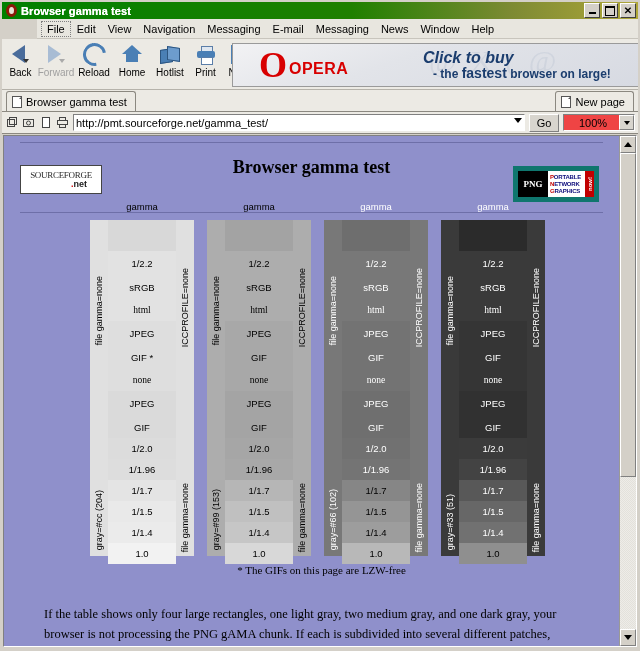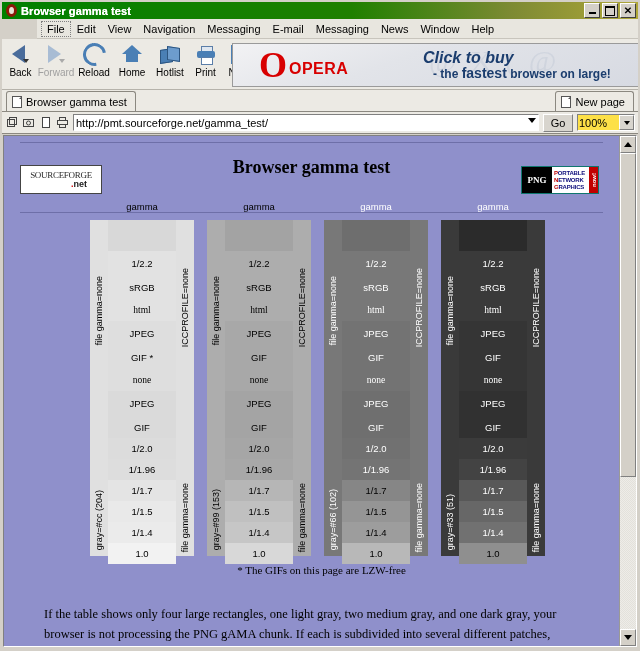--- a/index.html
+++ b/index.html
@@ -181,24 +181,24 @@
   }
   .urlfield .urltext{white-space:nowrap;overflow:hidden;text-overflow:clip;}
   .url-caret{position:absolute;right:2px;top:3px;width:0;height:0;border-left:4px solid transparent;border-right:4px solid transparent;border-top:5px solid #000;}
   .gobtn{
     height:16px;min-width:22px;background:#d8d5ce;
     border:1px solid;border-color:#fff #808080 #808080 #fff;
     font-size:11px;display:flex;align-items:center;justify-content:center;
     padding:0 3px;
   }
   .zoomsel{
-    width:55px;height:15px;background:#fde047;
+    width:55px;height:15px;background:#ef4444;
     border:1px solid;border-color:#808080 #ffffff #ffffff #808080;
     display:flex;align-items:center;justify-content:space-between;
-    font-size:11px;padding-left:1px;position:relative;
+    font-size:11px;padding-left:15px;position:relative;
   }
   .zoomsel .zcaret{width:13px;height:13px;background:#d8d5ce;border:1px solid;border-color:#fff #808080 #808080 #fff;display:flex;align-items:center;justify-content:center;margin-right:0px;}
   .zoomsel .zcaret i{width:0;height:0;border-left:3px solid transparent;border-right:3px solid transparent;border-top:4px solid #000;display:block;}
 
   
   .viewport{
     flex:1 1 auto;position:relative;
     border:1px solid;border-color:#808080 #ffffff #ffffff #808080;
     margin:1px 1px 2px 1px;
     background:#8f90cb;
@@ -246,21 +246,21 @@
   .pg-title{
     position:absolute;left:0;right:0;top:8px;
     text-align:center;
     font-family:"Liberation Serif", serif;
     font-size:18px;font-weight:bold;color:#000;
     line-height:22px;
   }
   .png-logo{
     position:absolute;right:20px;top:18px;
     width:76px;height:26px;
-    background:#ffffff;border:1px solid #0f766e;
+    background:#ffffff;border:5px solid #0f766e;
     display:flex;align-items:stretch;
     overflow:hidden;
   }
   .png-logo .blk{width:30px;background:#000;display:flex;align-items:center;justify-content:center;}
   .png-logo .blk span{color:#fff;font-size:9px;font-weight:bold;font-family:"Liberation Serif",serif;}
   .png-logo .words{flex:1;display:flex;flex-direction:column;justify-content:center;padding-left:2px;}
   .png-logo .words div{font-size:6px;line-height:7px;color:#0b0b7a;font-weight:bold;letter-spacing:-0.2px;}
   .png-logo .words div b{color:#c00000;}
   .png-logo .now{width:9px;background:#c10000;display:flex;align-items:center;justify-content:center;}
   .png-logo .now span{color:#fff;font-size:6px;font-weight:bold;transform:rotate(-90deg);white-space:nowrap;}

